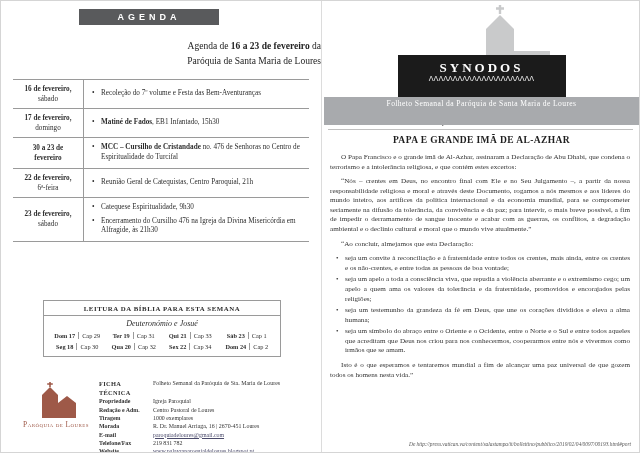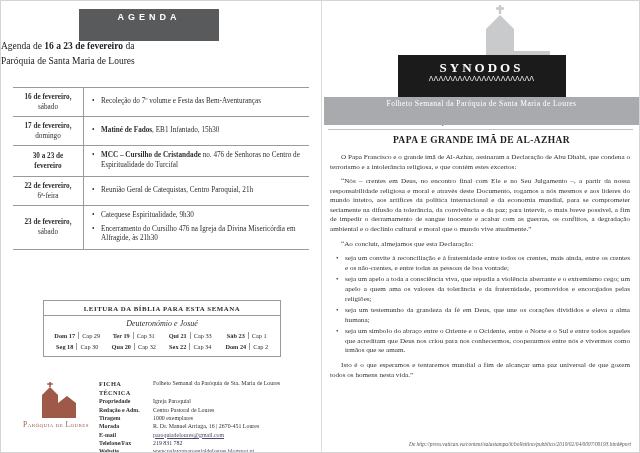--- a/index.html
+++ b/index.html
@@ -7,28 +7,28 @@
     position:relative;width:640px;height:453px;background:#fff;
     border:1px solid #d5d5d5;box-sizing:border-box;overflow:hidden;
     font-family:"Liberation Serif","DejaVu Serif",serif;color:#2e2e2e;
     margin:0 auto;
   }
   .divider{position:absolute;left:320px;top:0;bottom:0;width:1px;background:#dcdcdc;}
 
   
   .left{position:absolute;left:0;top:0;width:320px;height:453px;}
   .agenda-bar{
-    position:absolute;top:8px;left:78px;width:140px;height:32px;
+    position:absolute;top:8px;left:78px;width:140px;height:16px;
     background:#595a5c;color:#fff;text-align:center;line-height:16px;
     font-family:"Liberation Sans","DejaVu Sans",sans-serif;
     font-size:9px;font-weight:bold;letter-spacing:4px;
   }
-  .agenda-title{position:absolute;top:38px;left:0;width:320px;text-align:left;font-size:9.5px;line-height:1.55;color:#222;}
+  .agenda-title{position:absolute;top:38px;left:0;width:320px;text-align:right;font-size:9.5px;line-height:1.55;color:#222;}
   .agenda-table{
-    position:absolute;top:86px;left:12px;width:296px;
+    position:absolute;top:78px;left:12px;width:296px;
     border-top:1px solid #9a9a9a;border-bottom:0;font-size:7.2px;
   }
   .arow{display:flex;border-bottom:1px solid #9a9a9a;}
   .adate{
     width:66px;flex:0 0 66px;border-right:1px solid #9a9a9a;
     display:flex;flex-direction:column;justify-content:center;align-items:center;
     text-align:center;padding:4px 2px;line-height:1.4;
   }
   .adate .d1{font-weight:bold;}
   .arow.allbold .d2{font-weight:bold;}

